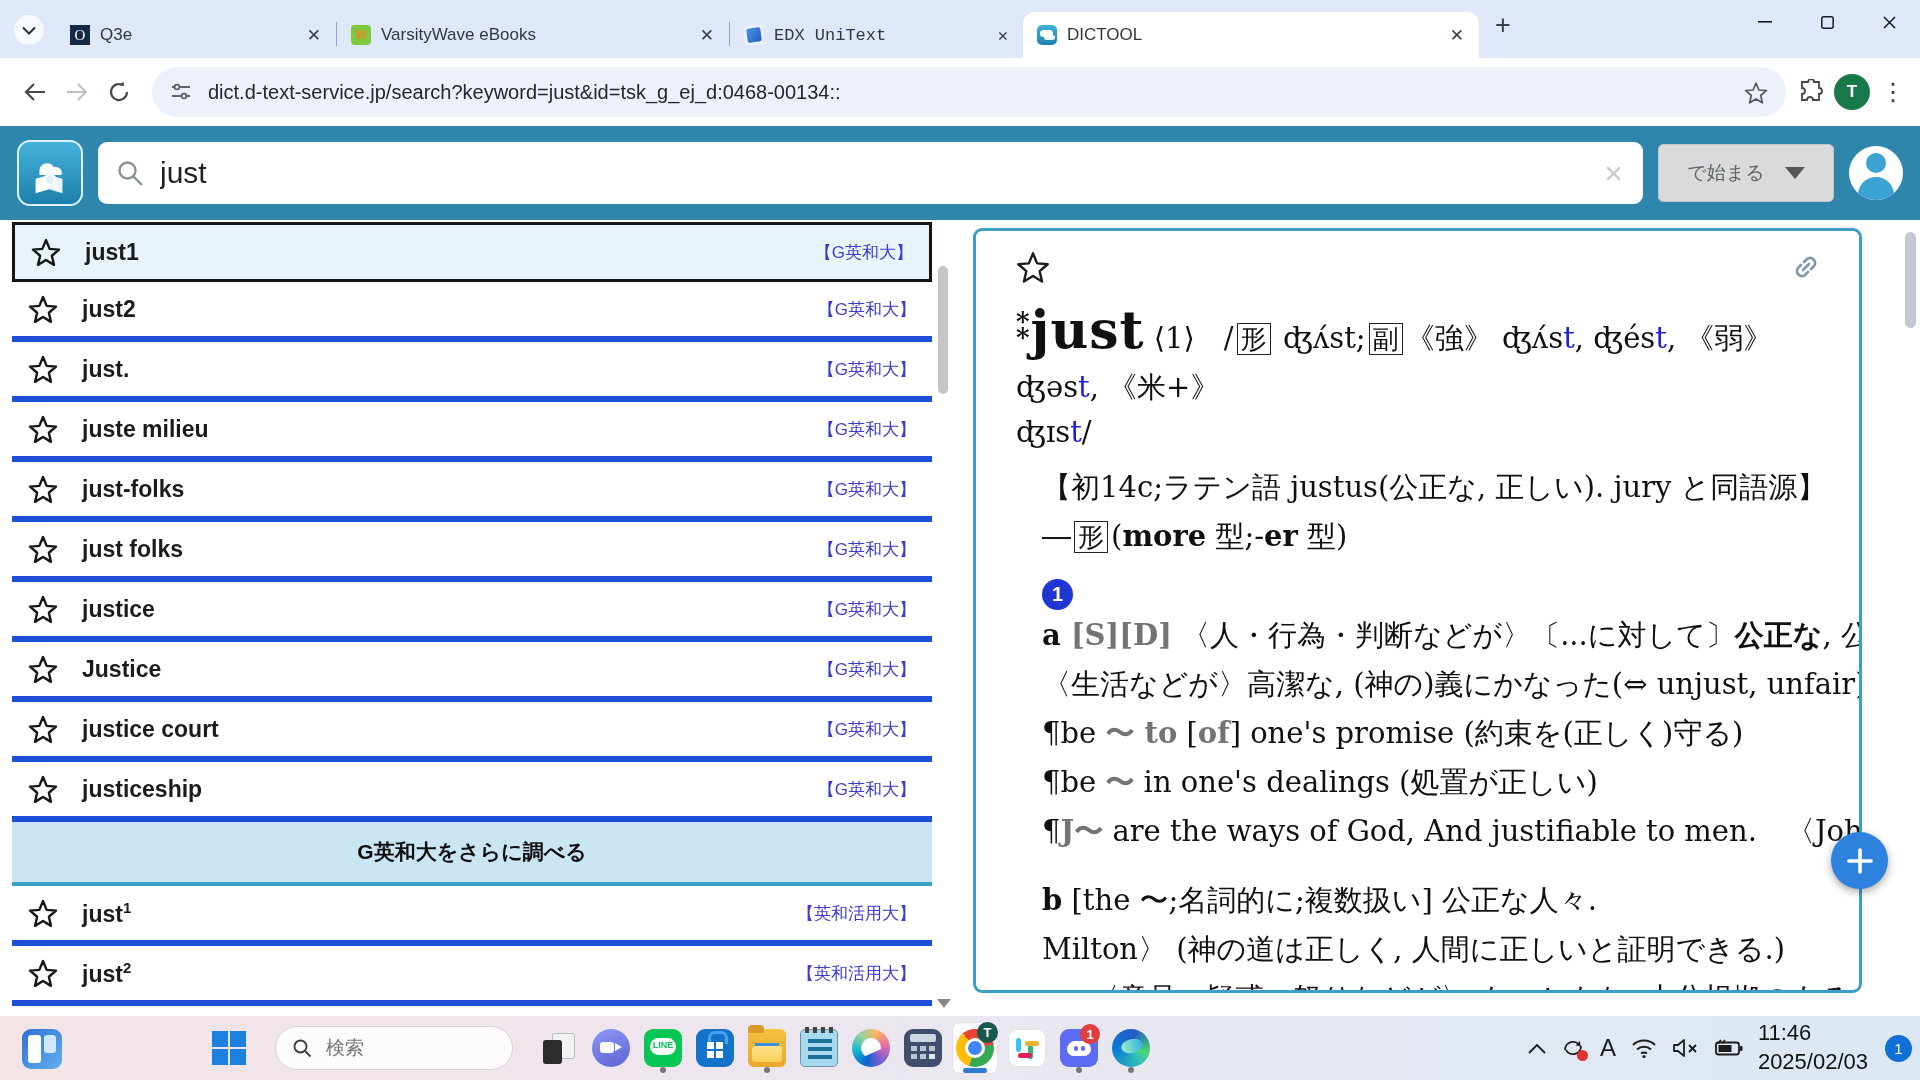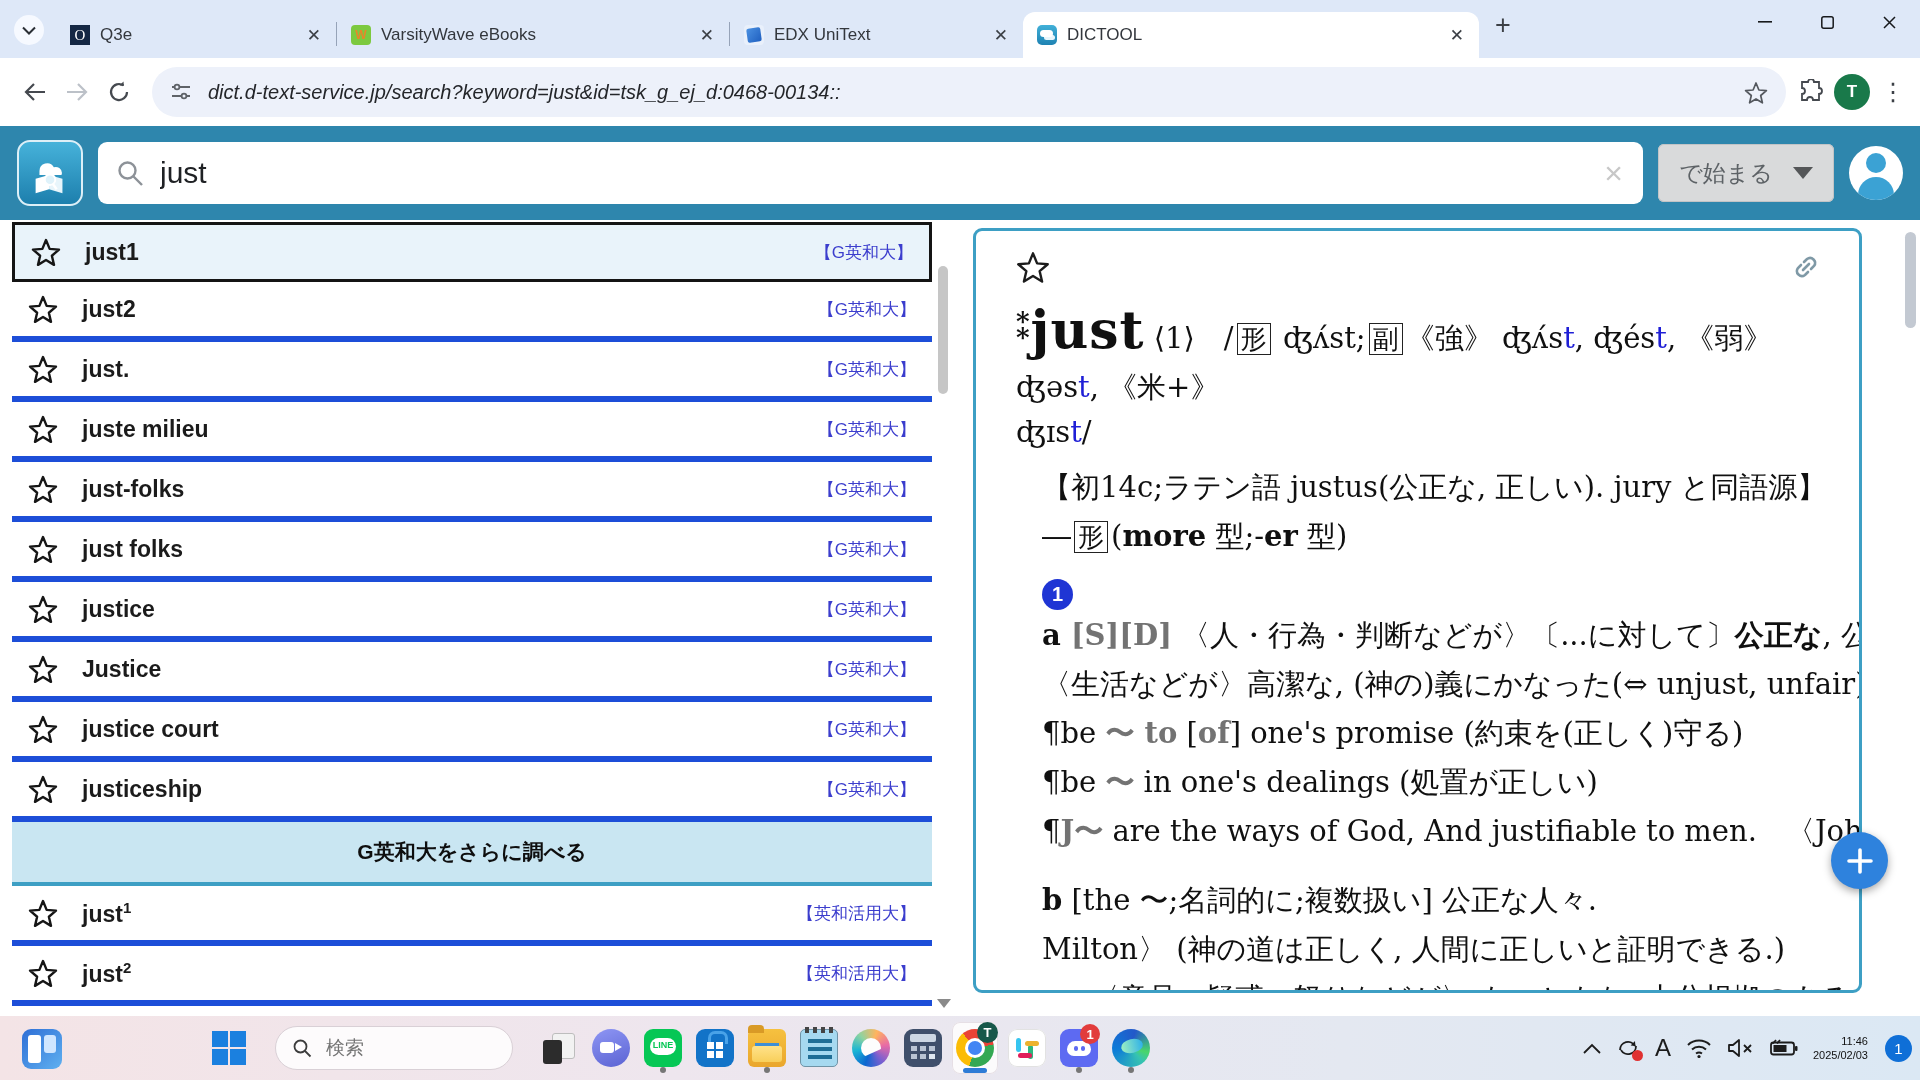--- a/index.html
+++ b/index.html
@@ -32,41 +32,41 @@
   .fav-edx::after{content:"";position:absolute;inset:3px;background:linear-gradient(135deg,#4a90e2,#1f5fc0);
           border-radius:2px;transform:rotate(-8deg);}
   .fav-dictool{background:linear-gradient(180deg,#41b0d8,#1e82b2);border-radius:5px;}
   .fav-dictool::after{content:"";position:absolute;left:3px;top:5px;width:13px;height:7px;
           background:#fff;border-radius:7px;box-shadow:3px 4px 0 -1px #e8f6fc;}
 
   
   .toolbar{height:68px;background:#fff;display:flex;align-items:center;padding:0 14px;box-sizing:border-box;}
   .nav-btn{width:42px;height:42px;display:flex;align-items:center;justify-content:center;border-radius:21px;}
   .omnibox{flex:1;height:50px;background:#edf1fa;border-radius:25px;display:flex;align-items:center;
-           padding:0 18px;margin:0 12px;min-width:0;font-style:italic;}
+           padding:0 18px;margin:0 12px;min-width:0;}
   .url-text{font-size:20px;color:#24262a;margin-left:16px;flex:1;white-space:nowrap;overflow:hidden;}
   .toolbar-right{display:flex;align-items:center;gap:10px;}
   .profile-chip{width:36px;height:36px;border-radius:50%;background:#19794a;color:#fff;
            display:flex;align-items:center;justify-content:center;font-size:17px;font-weight:bold;}
   .kebab{font-size:24px;color:#3c4046;letter-spacing:0;width:26px;text-align:center;}
 
   
   .app-header{height:94px;background:#2e86ad;display:flex;align-items:center;
               padding:0 17px;gap:15px;box-sizing:border-box;}
   .app-logo{width:62px;height:62px;border-radius:13px;flex:0 0 auto;
             background:linear-gradient(180deg,#46b2da,#1d7fad);border:2px solid #ddeff7;
             display:flex;align-items:center;justify-content:center;}
   .app-search{flex:1;height:62px;background:#fff;border-radius:9px;display:flex;
               align-items:center;padding:0 18px;min-width:0;}
   .app-search input{border:0;outline:0;background:transparent;flex:1;min-width:0;
               font-size:30px;color:#1f2124;margin-left:14px;font-family:"Liberation Sans",sans-serif;}
   .clear-x{color:#c7c7c7;font-size:32px;line-height:1;padding:0 2px;}
   .filter-dd{width:176px;height:58px;background:#d9dadb;border-radius:6px;flex:0 0 auto;
              display:flex;align-items:center;justify-content:center;gap:20px;box-shadow:inset 0 0 0 1px #c2c4c6;}
-  .filter-label{font-size:23px;color:#5d6266;}
+  .filter-label{font-size:19px;color:#5d6266;}
   .dd-arrow{width:0;height:0;border-left:10px solid transparent;border-right:10px solid transparent;
             border-top:12px solid #545658;}
   .header-avatar{width:54px;height:54px;border-radius:50%;background:#fff;flex:0 0 auto;
             position:relative;overflow:hidden;}
   .header-avatar::before{content:"";position:absolute;left:50%;top:7px;transform:translateX(-50%);
             width:20px;height:20px;border-radius:50%;background:#3ba2d4;}
   .header-avatar::after{content:"";position:absolute;left:50%;top:31px;transform:translateX(-50%);
             width:36px;height:26px;border-radius:18px 18px 0 0;background:#3ba2d4;}
 
   
@@ -129,21 +129,21 @@
   .tb-icon.active-app::after{content:"";position:absolute;bottom:1px;left:50%;transform:translateX(-50%);
        width:24px;height:5px;border-radius:3px;background:#2e7cd6;}
   .app-badge{position:absolute;top:2px;right:2px;min-width:20px;height:20px;border-radius:10px;
        background:#e23c3c;color:#fff;font-size:13px;font-weight:bold;
        display:flex;align-items:center;justify-content:center;padding:0 3px;box-sizing:border-box;}
   .chrome-badge{position:absolute;top:0px;right:0px;width:21px;height:21px;border-radius:50%;
        background:#17584a;color:#fff;font-size:13px;font-weight:bold;
        display:flex;align-items:center;justify-content:center;}
   .tray{position:absolute;right:8px;top:0;height:64px;display:flex;align-items:center;gap:15px;}
   .ime-a{font-size:24px;color:#1c1c1c;}
-  .clock{text-align:right;font-size:11px;color:#121212;line-height:1.3;white-space:nowrap;}
+  .clock{text-align:left;font-size:22px;color:#121212;line-height:1.3;white-space:nowrap;}
   .tray-badge{width:27px;height:27px;border-radius:50%;background:#0f6fd7;color:#fff;font-size:15px;
        display:flex;align-items:center;justify-content:center;margin-left:2px;}
   .sync-wrap{position:relative;}
   .sync-wrap::after{content:"";position:absolute;right:-3px;bottom:-2px;width:11px;height:11px;
        border-radius:50%;background:#e03131;}
 
   
   .ic{width:38px;height:38px;position:relative;border-radius:9px;flex:0 0 auto;}
   .ic-start{border-radius:0;background:transparent;}
   .ic-start::before{content:"";position:absolute;left:2px;top:2px;width:16px;height:16px;background:#1b80df;
@@ -218,21 +218,21 @@
         <span class="t-label">Q3e</span>
         <span class="close">✕</span>
       </div>
       <div class="tab-sep"></div>
       <div class="tab" style="width: 392px;">
         <div class="fav fav-vw">W</div>
         <span class="t-label">VarsityWave eBooks</span>
         <span class="close">✕</span>
       </div>
       <div class="tab-sep"></div>
-      <div class="tab" style="width: 293px;">
+      <div class="tab" style="width: 293px; font-family: Liberation Mono, monospace;">
         <div class="fav fav-edx"></div>
         <span class="t-label">EDX UniText</span>
         <span class="close">✕</span>
       </div>
       <div class="tab active" style="width: 456px;">
         <div class="fav fav-dictool"></div>
         <span class="t-label">DICTOOL</span>
         <span class="close">✕</span>
       </div>
     </div>

